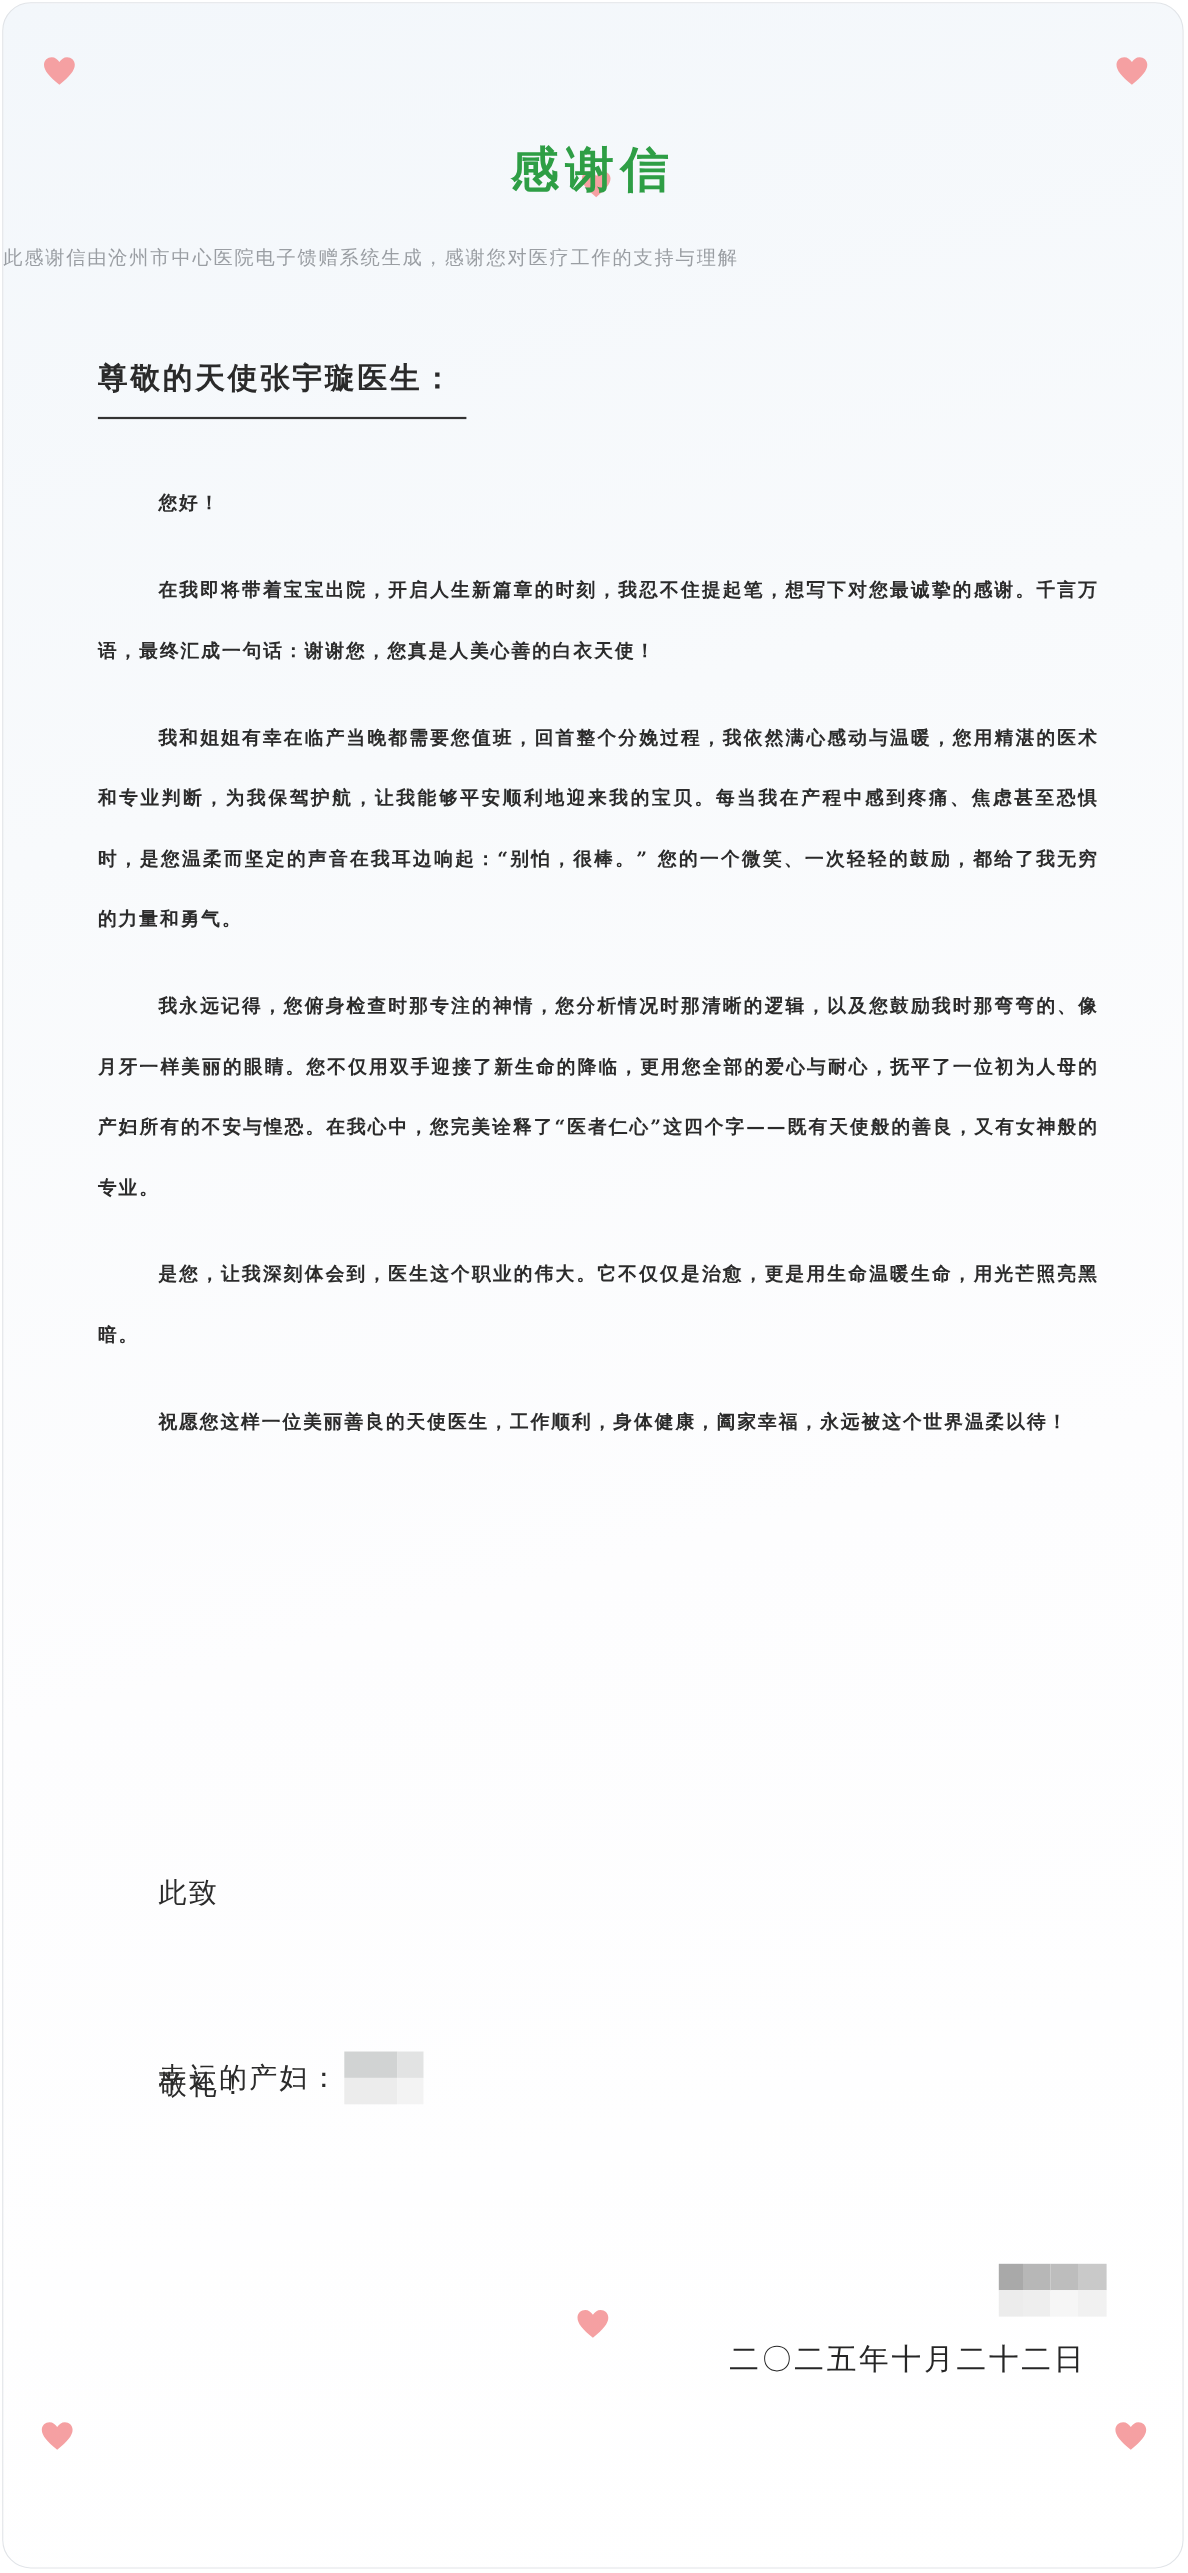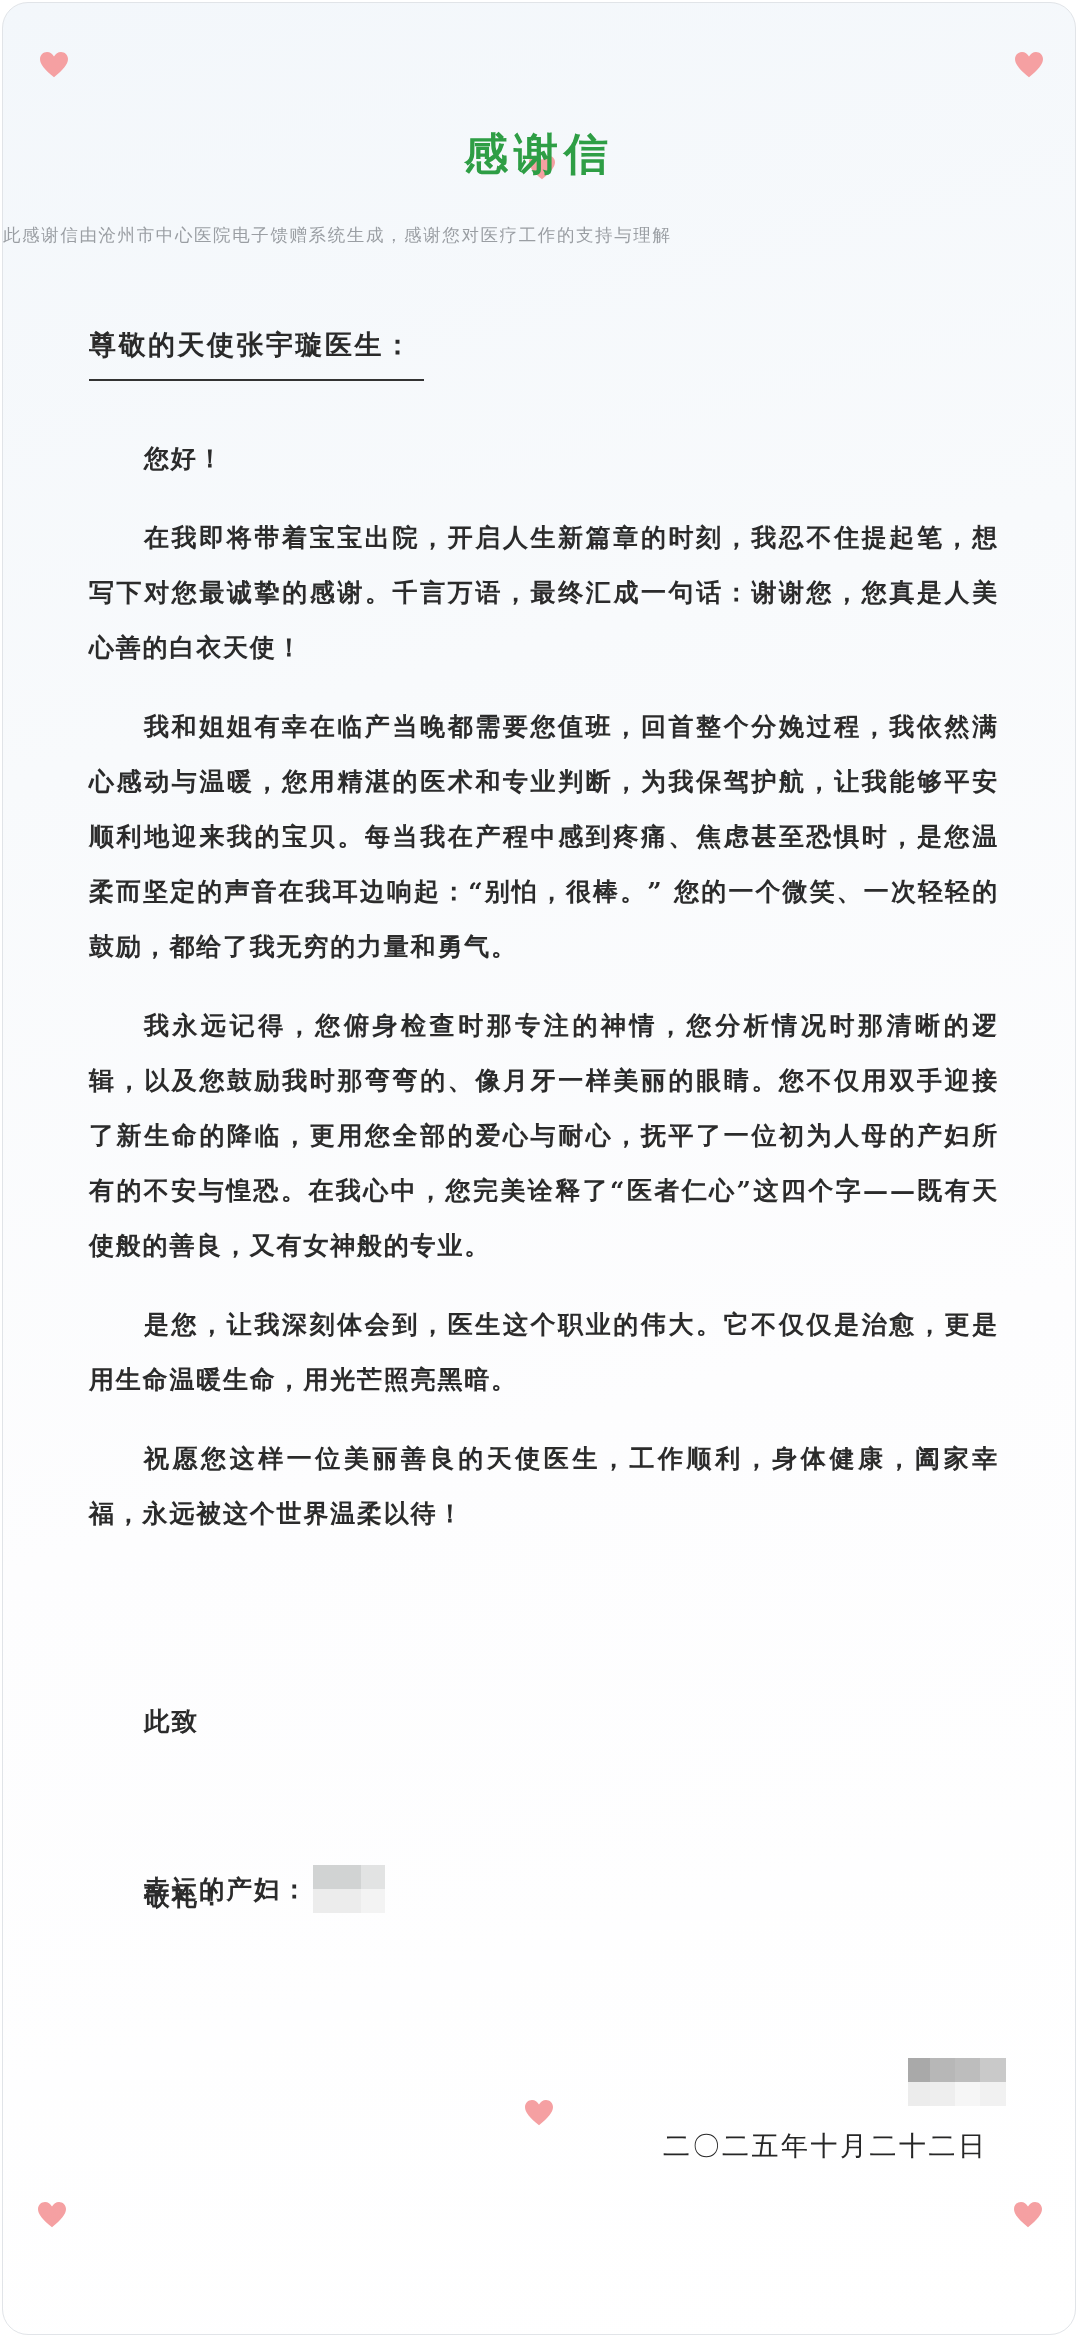--- a/index.html
+++ b/index.html
@@ -68,37 +68,37 @@
       border-bottom: 2px solid #333;
       padding-right: 10px;
     }
     .body {
       position: absolute;
       left: 86px;
       top: 428px;
       width: 910px;
       font-family: "DejaVu Serif", serif;
       font-weight: bold;
-      font-size: 25px;
+      font-size: 17px;
       letter-spacing: 1.8px;
       color: #2b2b2b;
       line-height: 55px;
     }
     .body p {
       margin: 0 0 24px 0;
       text-indent: 55px;
       text-align: justify;
       text-align-last: left;
     }
     .body p.greeting { margin-bottom: 24px; }
     .closing {
       position: absolute;
       left: 141px;
       font-family: "DejaVu Serif", serif;
-      font-weight: bold;
+      font-weight: normal;
       font-size: 25.5px;
       letter-spacing: 2px;
       color: #2b2b2b;
       line-height: 40px;
     }
     .closing-1 { top: 1698px; }
     .closing-2 { top: 1873px; }
     .closing-3 { top: 1862px; display: flex; align-items: center; }
     .redact {
       display: inline-grid;

